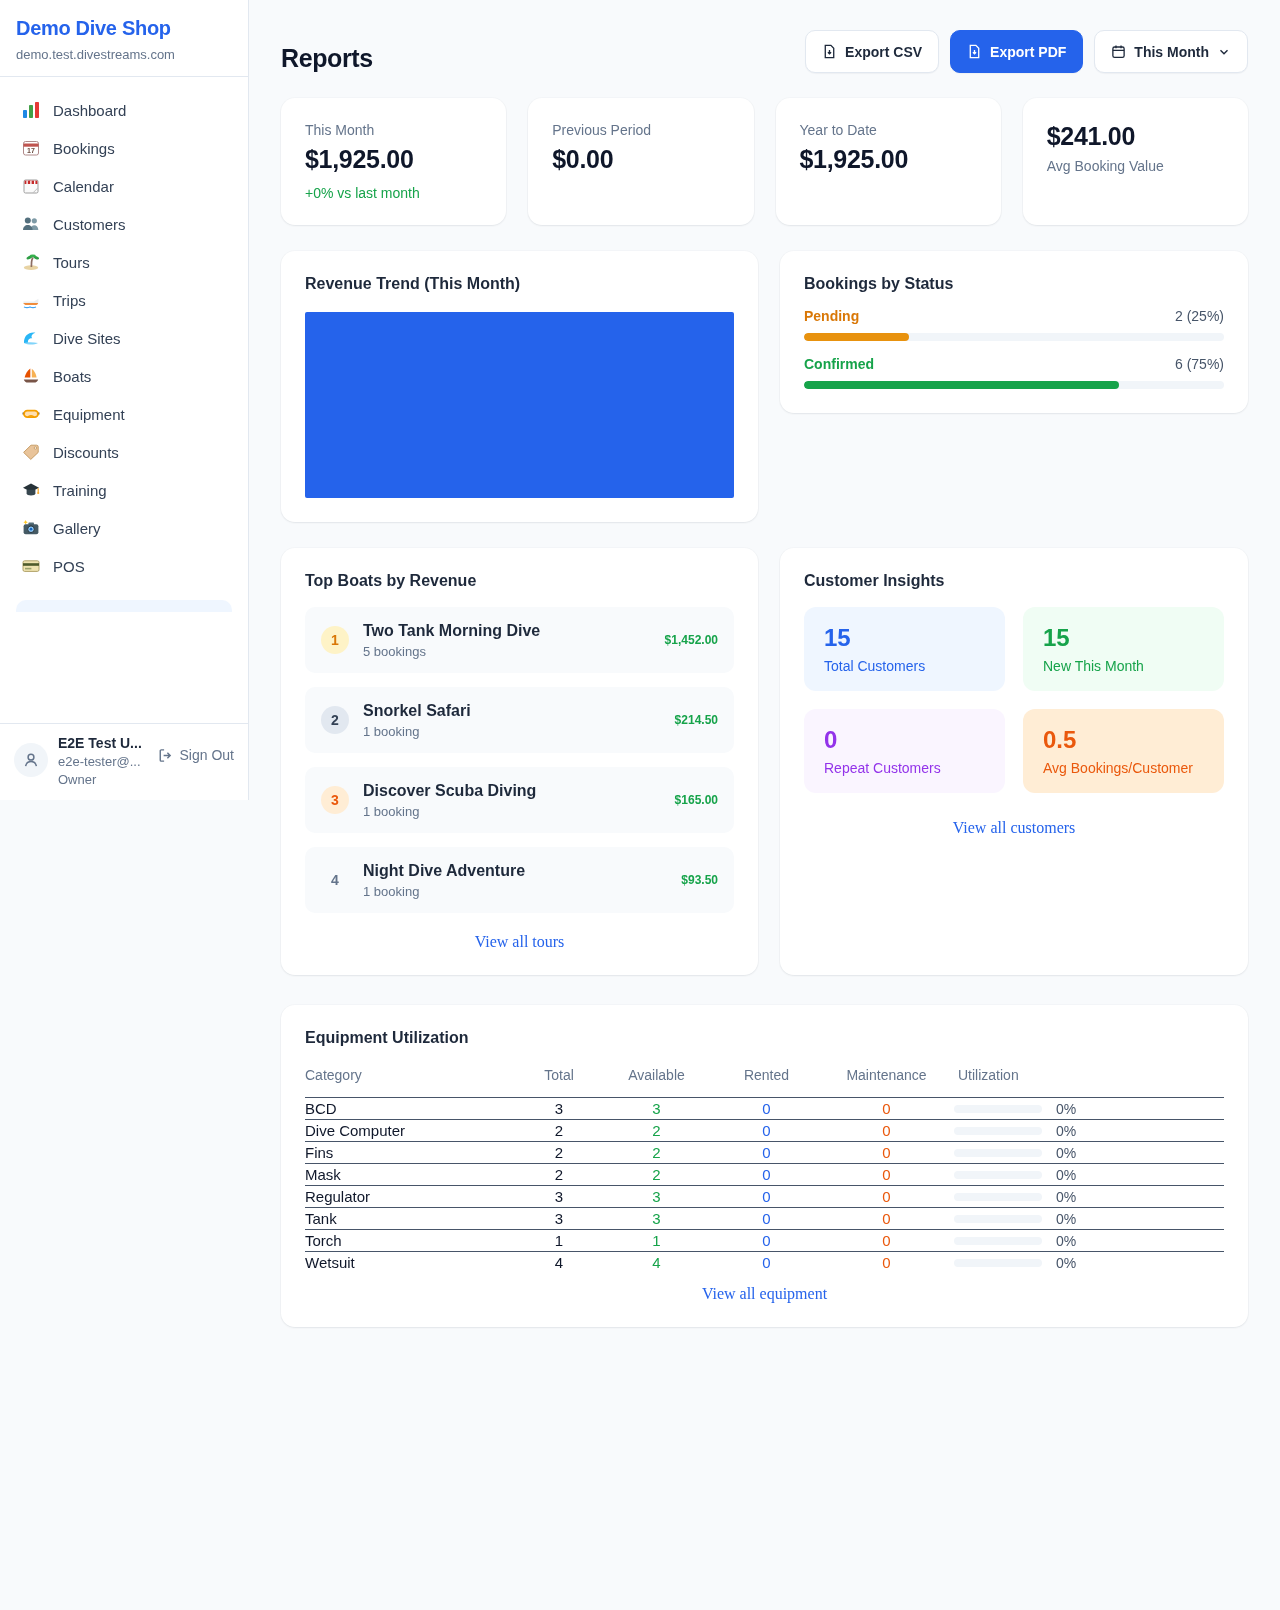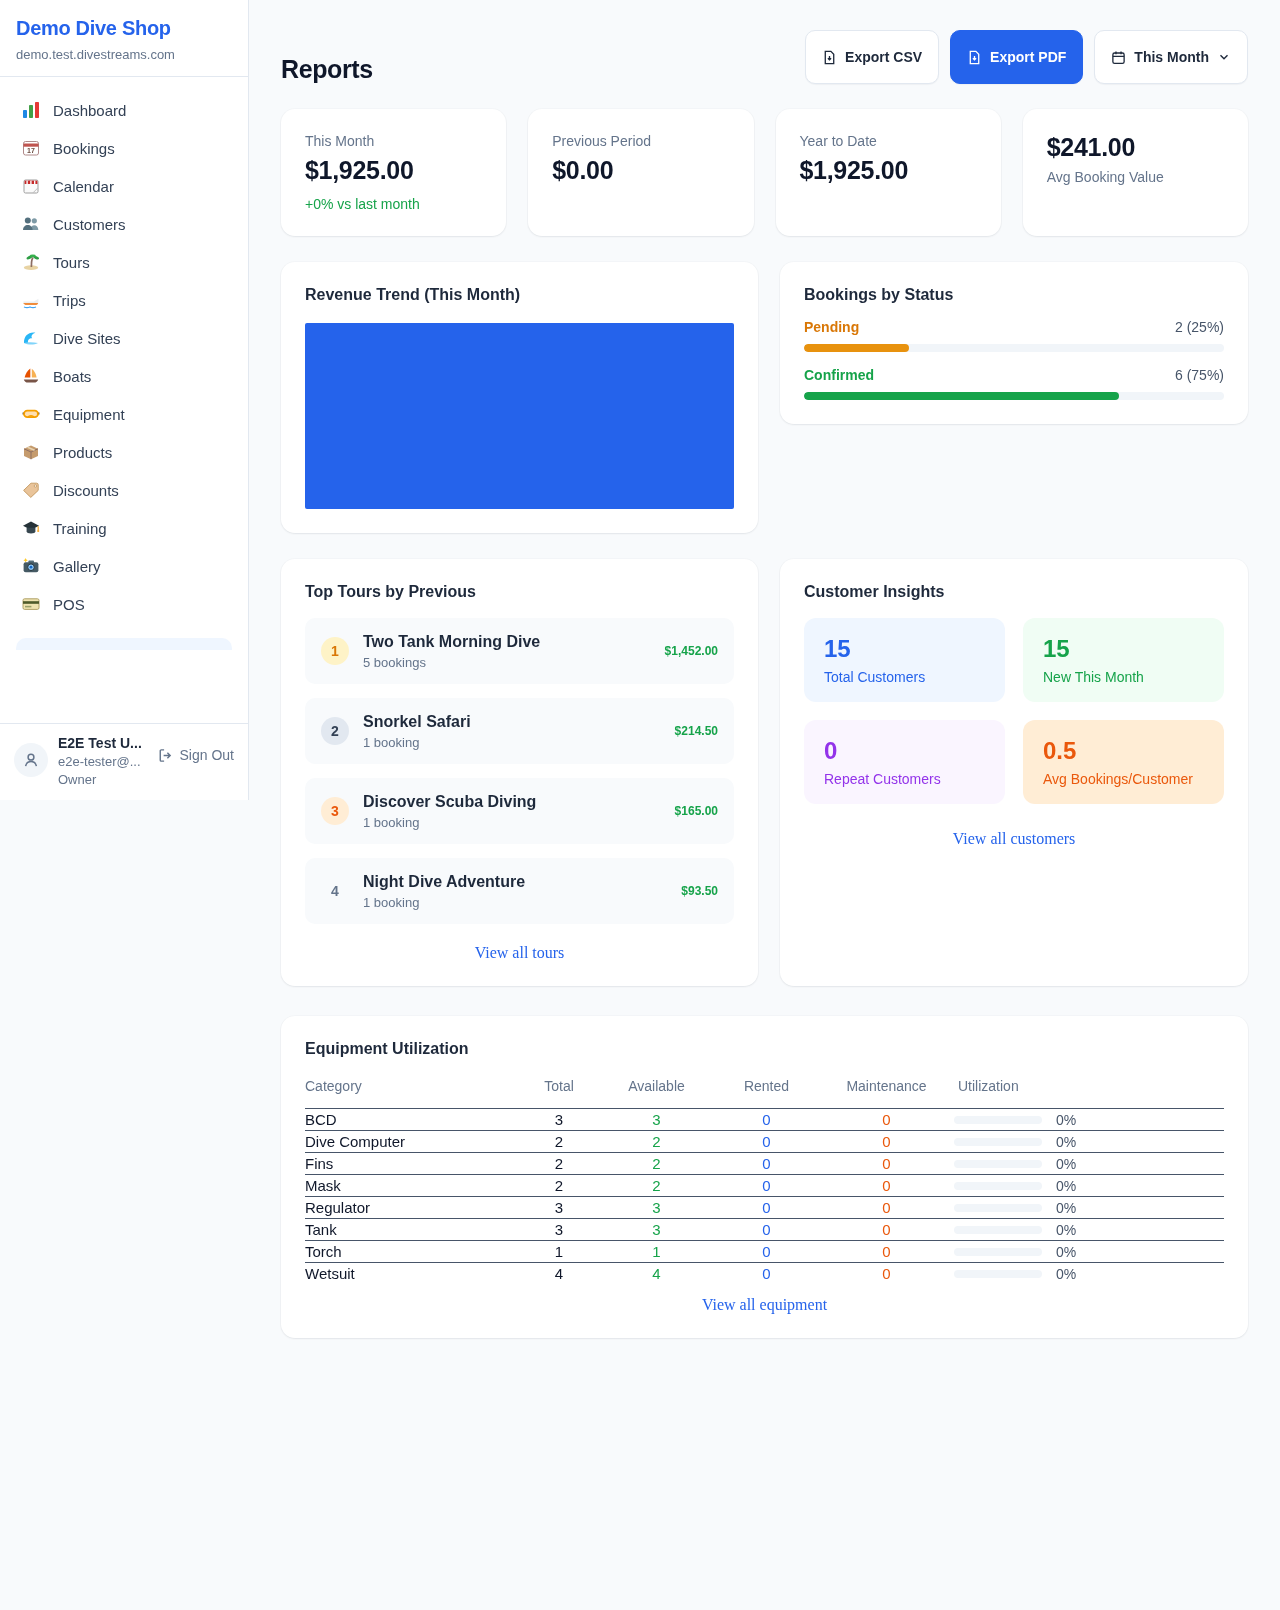--- a/index.html
+++ b/index.html
@@ -42,21 +42,21 @@
     color:#64748b; font-size:14px; cursor:pointer; margin-top:12px; background:none; border:none;
     font-family:inherit;
   }
 
   
   .main { margin-left:249px; padding:30px 32px 0; }
   .header-row { display:flex; align-items:flex-end; margin-bottom:25px; }
   .page-title { font-size:25px; font-weight:800; letter-spacing:-0.4px; color:#0f172a; }
   .header-actions { margin-left:auto; display:flex; gap:11px; }
   .btn {
-    height:54px; padding:0 16px; border-radius:10px; border:1px solid #e2e8f0;
+    height:43px; padding:0 16px; border-radius:10px; border:1px solid #e2e8f0;
     background:#fff; font-size:14px; font-weight:700; color:#1e293b;
     display:flex; align-items:center; gap:8px; cursor:pointer; font-family:inherit;
     box-shadow:0 1px 1px rgba(15,23,42,.04);
   }
   .btn-primary { background:#2563eb; border-color:#2563eb; color:#fff; }
 
   .card {
     background:#fff; border-radius:14px; padding:24px;
     box-shadow:0 1px 2px rgba(15,23,42,.07), 0 0 0 1px rgba(15,23,42,.02);
   }
@@ -236,31 +236,20 @@
             <path d="M0.6 8.6 h2 M15.4 8.6 h2" stroke="#424242" stroke-width="2"></path>
             <rect x="2" y="5.6" width="14" height="6.6" rx="3.3" fill="#ffe0b2" stroke="#f59f00" stroke-width="1.8"></rect>
             <path d="M6 12 c1-1.6 5-1.6 6 0" stroke="#f59f00" fill="none" stroke-width="1.4"></path>
           </svg>
         </span>
       <span class="nav-label">Equipment</span>
     </div>
     <div class="nav-item">
       <span class="nav-icon">
           <svg viewBox="0 0 18 18" width="18" height="18">
-            <path d="M2 5.8 L9 2.6 L16 5.8 V13 L9 16.2 L2 13 Z" fill="#c59b6d"></path>
-            <path d="M2 5.8 L9 9 L16 5.8" fill="none" stroke="#8d6e63"></path>
-            <path d="M9 9 V16.2" stroke="#8d6e63"></path>
-            <path d="M5.6 4.2 L12.6 7.3" stroke="#e8d3b0" stroke-width="1.6"></path>
-          </svg>
-        </span>
-      <span class="nav-label">Products</span>
-    </div>
-    <div class="nav-item">
-      <span class="nav-icon">
-          <svg viewBox="0 0 18 18" width="18" height="18">
             <path d="M1.6 9.4 L9 2.2 h5.6 a1.6 1.6 0 0 1 1.6 1.6 V9.4 L8.8 16.4 Z" fill="#e9c49a" stroke="#c9a06a"></path>
             <circle cx="13.4" cy="5" r="1.2" fill="#fff" stroke="#c9a06a"></circle>
           </svg>
         </span>
       <span class="nav-label">Discounts</span>
     </div>
     <div class="nav-item">
       <span class="nav-icon">
           <svg viewBox="0 0 18 18" width="18" height="18">
             <path d="M9 2.6 L17 6.8 L9 11 L1 6.8 Z" fill="#263238"></path>
@@ -406,21 +395,21 @@
         </div>
         <div class="track">
           <div class="fill" style="width: 75%; background-color: rgb(22, 163, 74);"></div>
         </div>
       </div>
     </section>
   </div>
 
   <div class="row-2col stretch" style="margin-bottom:30px;">
     <section class="card col-left">
-      <h2 class="card-title">Top Tours by Previous</h2>
+      <h2 class="card-title">Top Boats by Revenue</h2>
 
       <div class="tour-row">
         <span class="rank rank-1">1</span>
         <span>
           <span class="tour-name" style="display:block;">Two Tank Morning Dive</span>
           <span class="tour-sub" style="display:block;">5 bookings</span>
         </span>
         <span class="tour-amount">$1,452.00</span>
       </div>
       <div class="tour-row">

